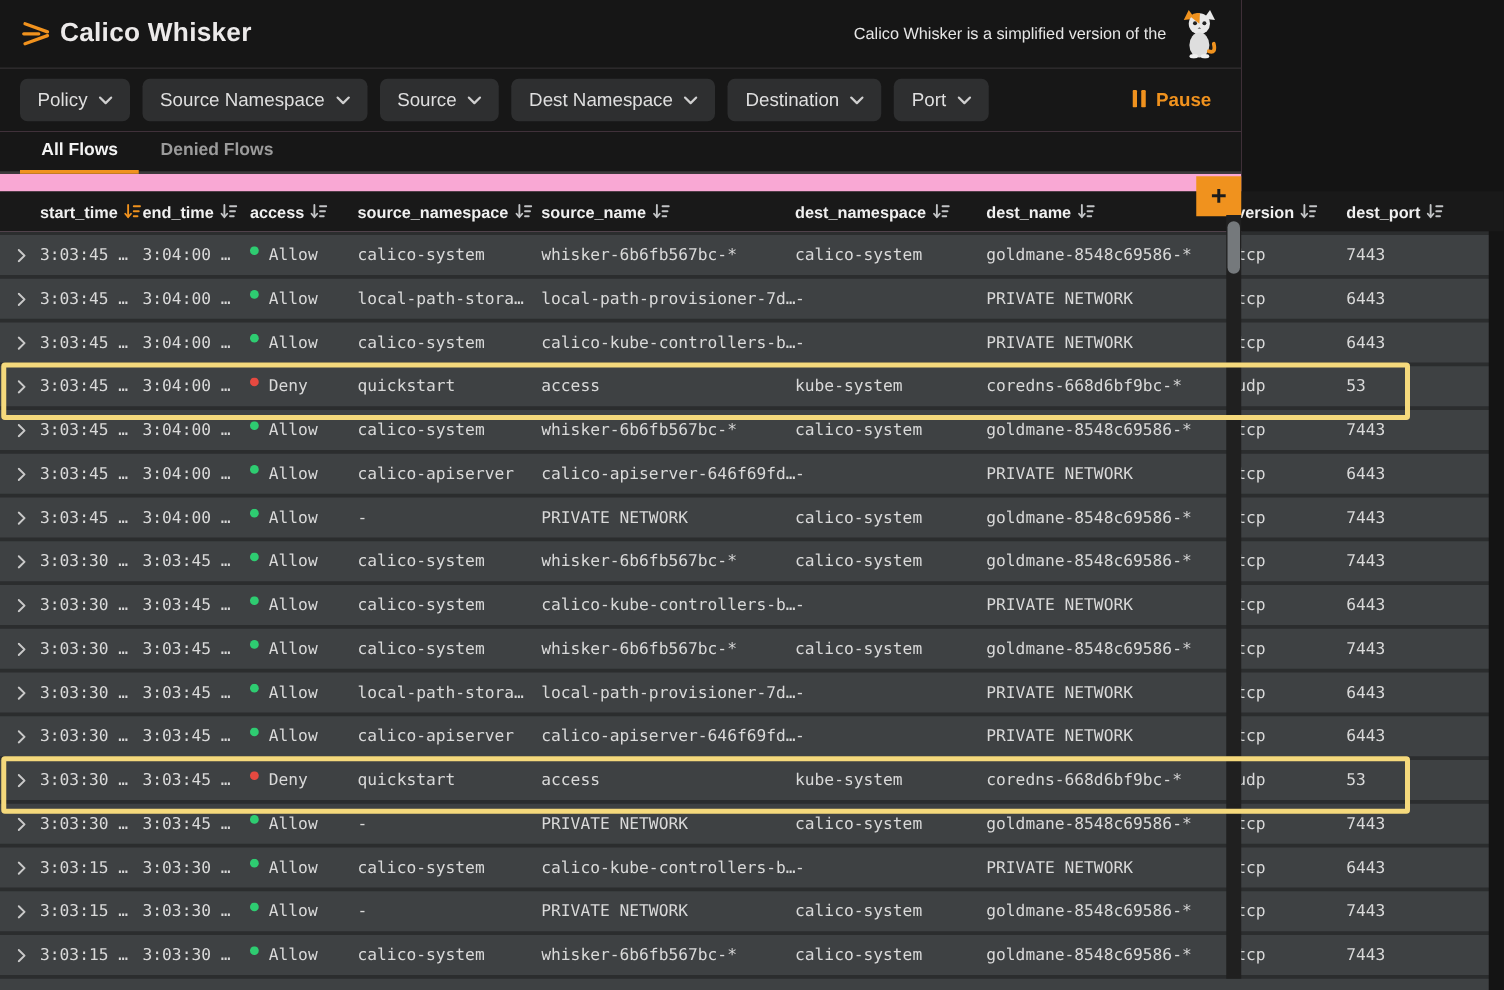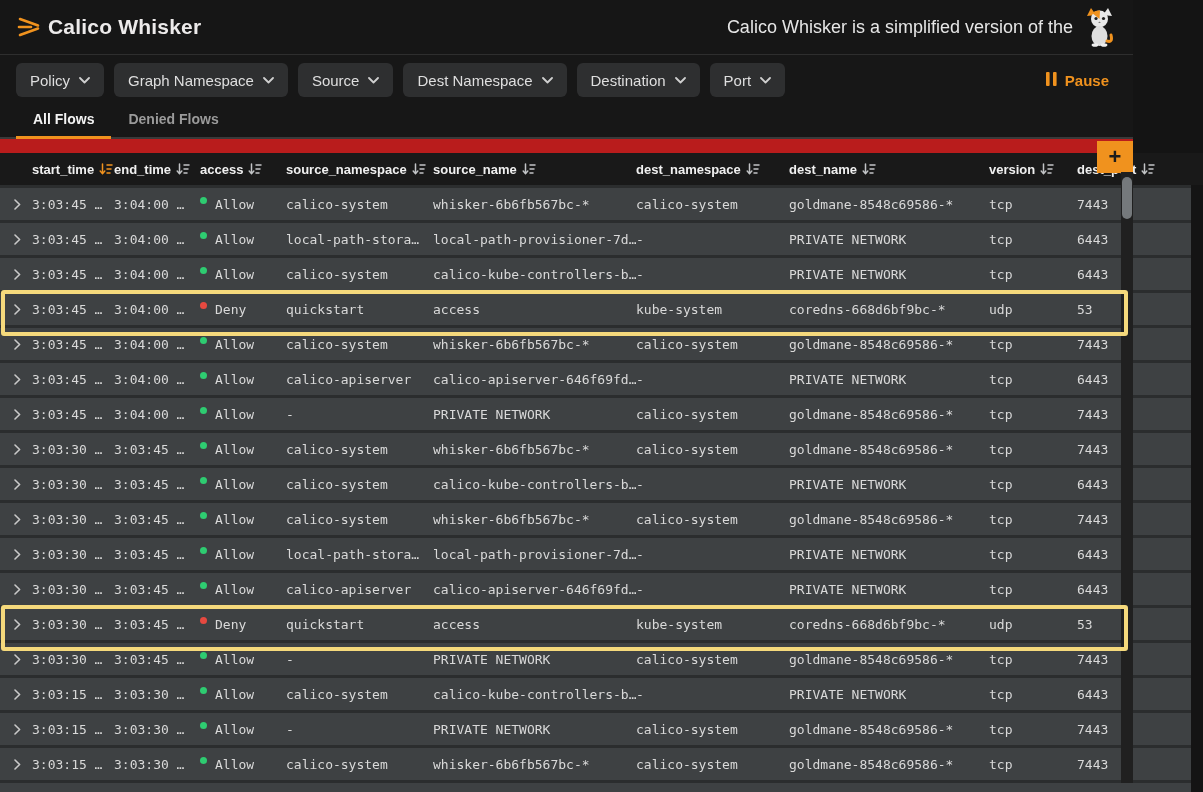--- a/index.html
+++ b/index.html
@@ -3,31 +3,31 @@
 <meta charset="utf-8">
 <style>
   * { margin:0; padding:0; box-sizing:border-box; }
   html,body { background:#141414; }
   body {
     width:1203px; height:792px; overflow:hidden;
     font-family:"Liberation Sans", sans-serif;
     color:#e8e8e8;
     position:relative;
   }
-  .app { width:1133px; height:792px; position:relative; background:#b91c1c; }
+  .app { width:993px; height:792px; position:relative; background:#f9a8d4; }
 
   
   .topbar {
     height:55px; display:flex; align-items:center; justify-content:space-between;
     padding:0 18px 0 16px; border-bottom:1px solid #2e2e2e; background:#161616;
   }
   .logo { display:flex; align-items:center; gap:6px; }
   .logo-text { font-size:21px; font-weight:bold; color:#eceaea; letter-spacing:.2px; }
   .tagline { display:flex; align-items:center; gap:10px; }
-  .tagline-lines { text-align:center; font-size:18px; line-height:18px;margin-left:32px; }
+  .tagline-lines { text-align:center; font-size:13px; line-height:18px;margin-left:32px; }
   .tagline-prefix { color:#e6e6e6; display:block; }
   .tagline-link { color:#f0921e; font-weight:bold; text-decoration:none; display:block; cursor:pointer; }
 
   
   .filterbar {
     height:50px; display:flex; align-items:center; justify-content:space-between;
     padding:0 24px 0 16px; background:#171717;
   }
   .filter-buttons { display:flex; gap:10px; }
   .filter-btn {
@@ -134,21 +134,21 @@
 
   <div class="filterbar">
     <div class="filter-buttons">
         <button class="filter-btn">
           <span>Policy</span>
           <svg width="11" height="7" viewBox="0 0 11 7" fill="none">
             <path d="M1 1 L5.5 5.5 L10 1" stroke="#cfcfcf" stroke-width="1.8" stroke-linecap="round" stroke-linejoin="round"></path>
           </svg>
         </button>
         <button class="filter-btn">
-          <span>Graph Namespace</span>
+          <span>Source Namespace</span>
           <svg width="11" height="7" viewBox="0 0 11 7" fill="none">
             <path d="M1 1 L5.5 5.5 L10 1" stroke="#cfcfcf" stroke-width="1.8" stroke-linecap="round" stroke-linejoin="round"></path>
           </svg>
         </button>
         <button class="filter-btn">
           <span>Source</span>
           <svg width="11" height="7" viewBox="0 0 11 7" fill="none">
             <path d="M1 1 L5.5 5.5 L10 1" stroke="#cfcfcf" stroke-width="1.8" stroke-linecap="round" stroke-linejoin="round"></path>
           </svg>
         </button>

